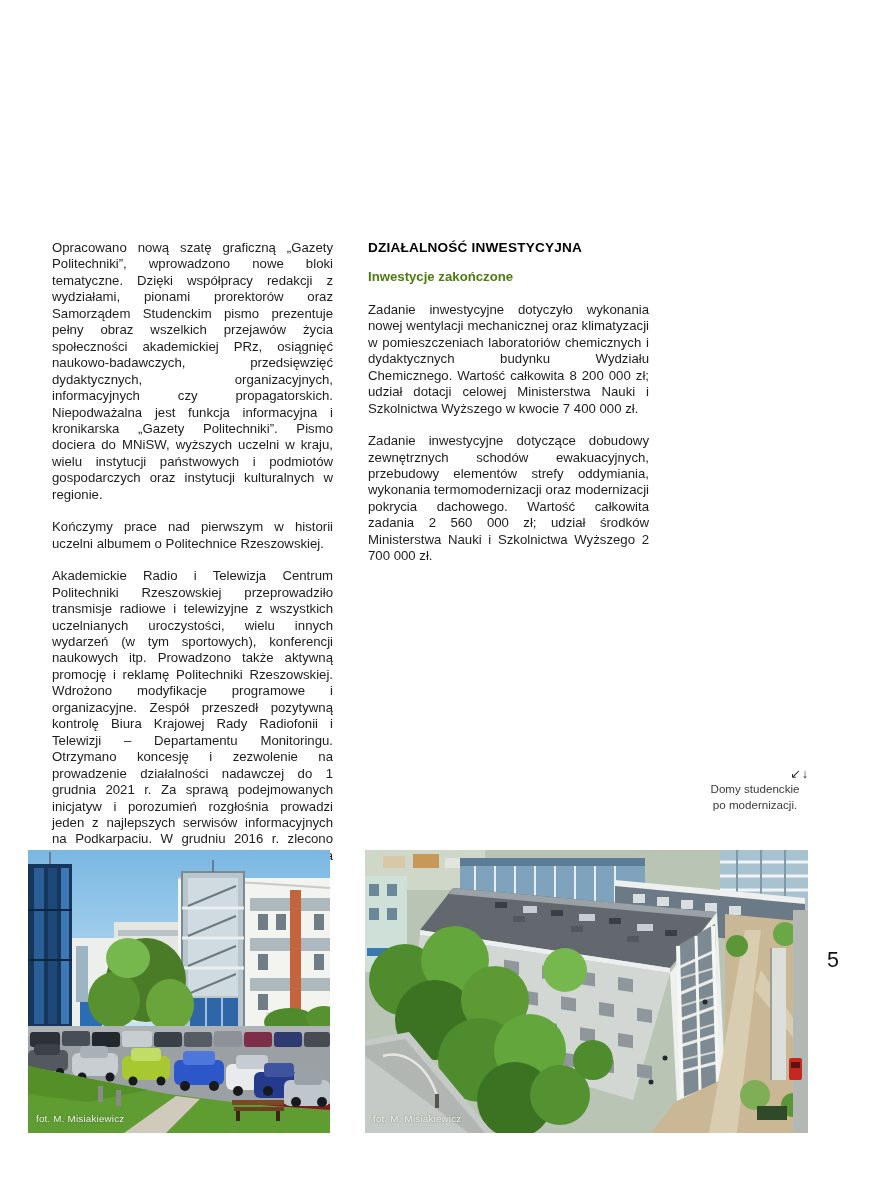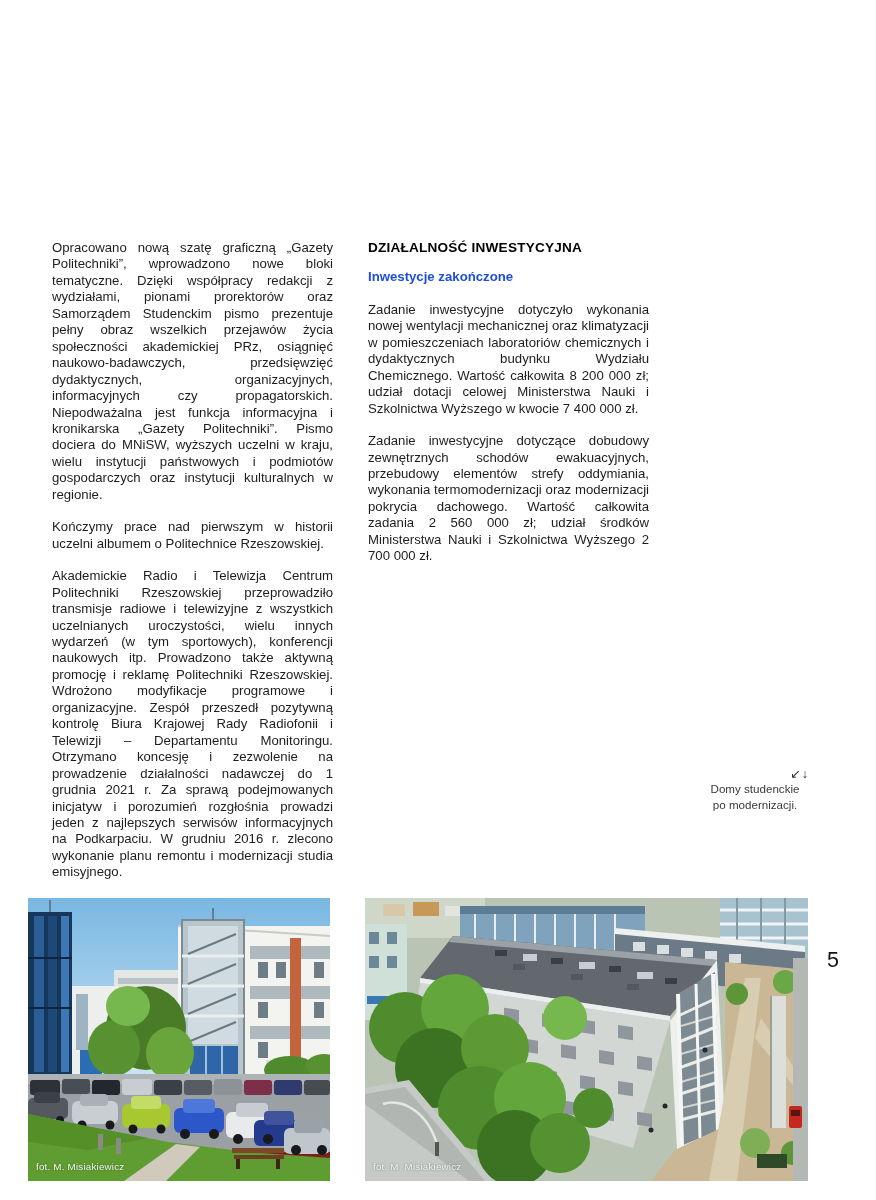--- a/index.html
+++ b/index.html
@@ -37,21 +37,21 @@
     font-size: 13.6px;
     font-weight: bold;
     letter-spacing: 0.2px;
     color: #000000;
     margin: 0 0 13px 0;
     text-align: left;
   }
   .subheading {
     font-size: 13.2px;
     font-weight: bold;
-    color: #1d4ed8;
+    color: #4d7c0f;
     margin: 0 0 16px 0;
     text-align: left;
   }
 
   
   .photo-caption {
     position: absolute;
     left: 694px;
     top: 768px;
     width: 122px;
@@ -67,21 +67,20 @@
     color: #2f2f2f;
     line-height: 13px;
     letter-spacing: 1px;
   }
 
   
   .photo {
     position: absolute;
     overflow: hidden;
     background: #7f1d1d;
-    margin-top: 48px;
   }
   .photo svg { display: block; }
   .photo-left  { left: 28px;  top: 850px; width: 302px; height: 283px; }
   .photo-right { left: 365px; top: 850px; width: 443px; height: 283px; }
   .credit {
     position: absolute;
     left: 8px;
     bottom: 9px;
     font-size: 9.8px;
     color: #f2f2ee;

